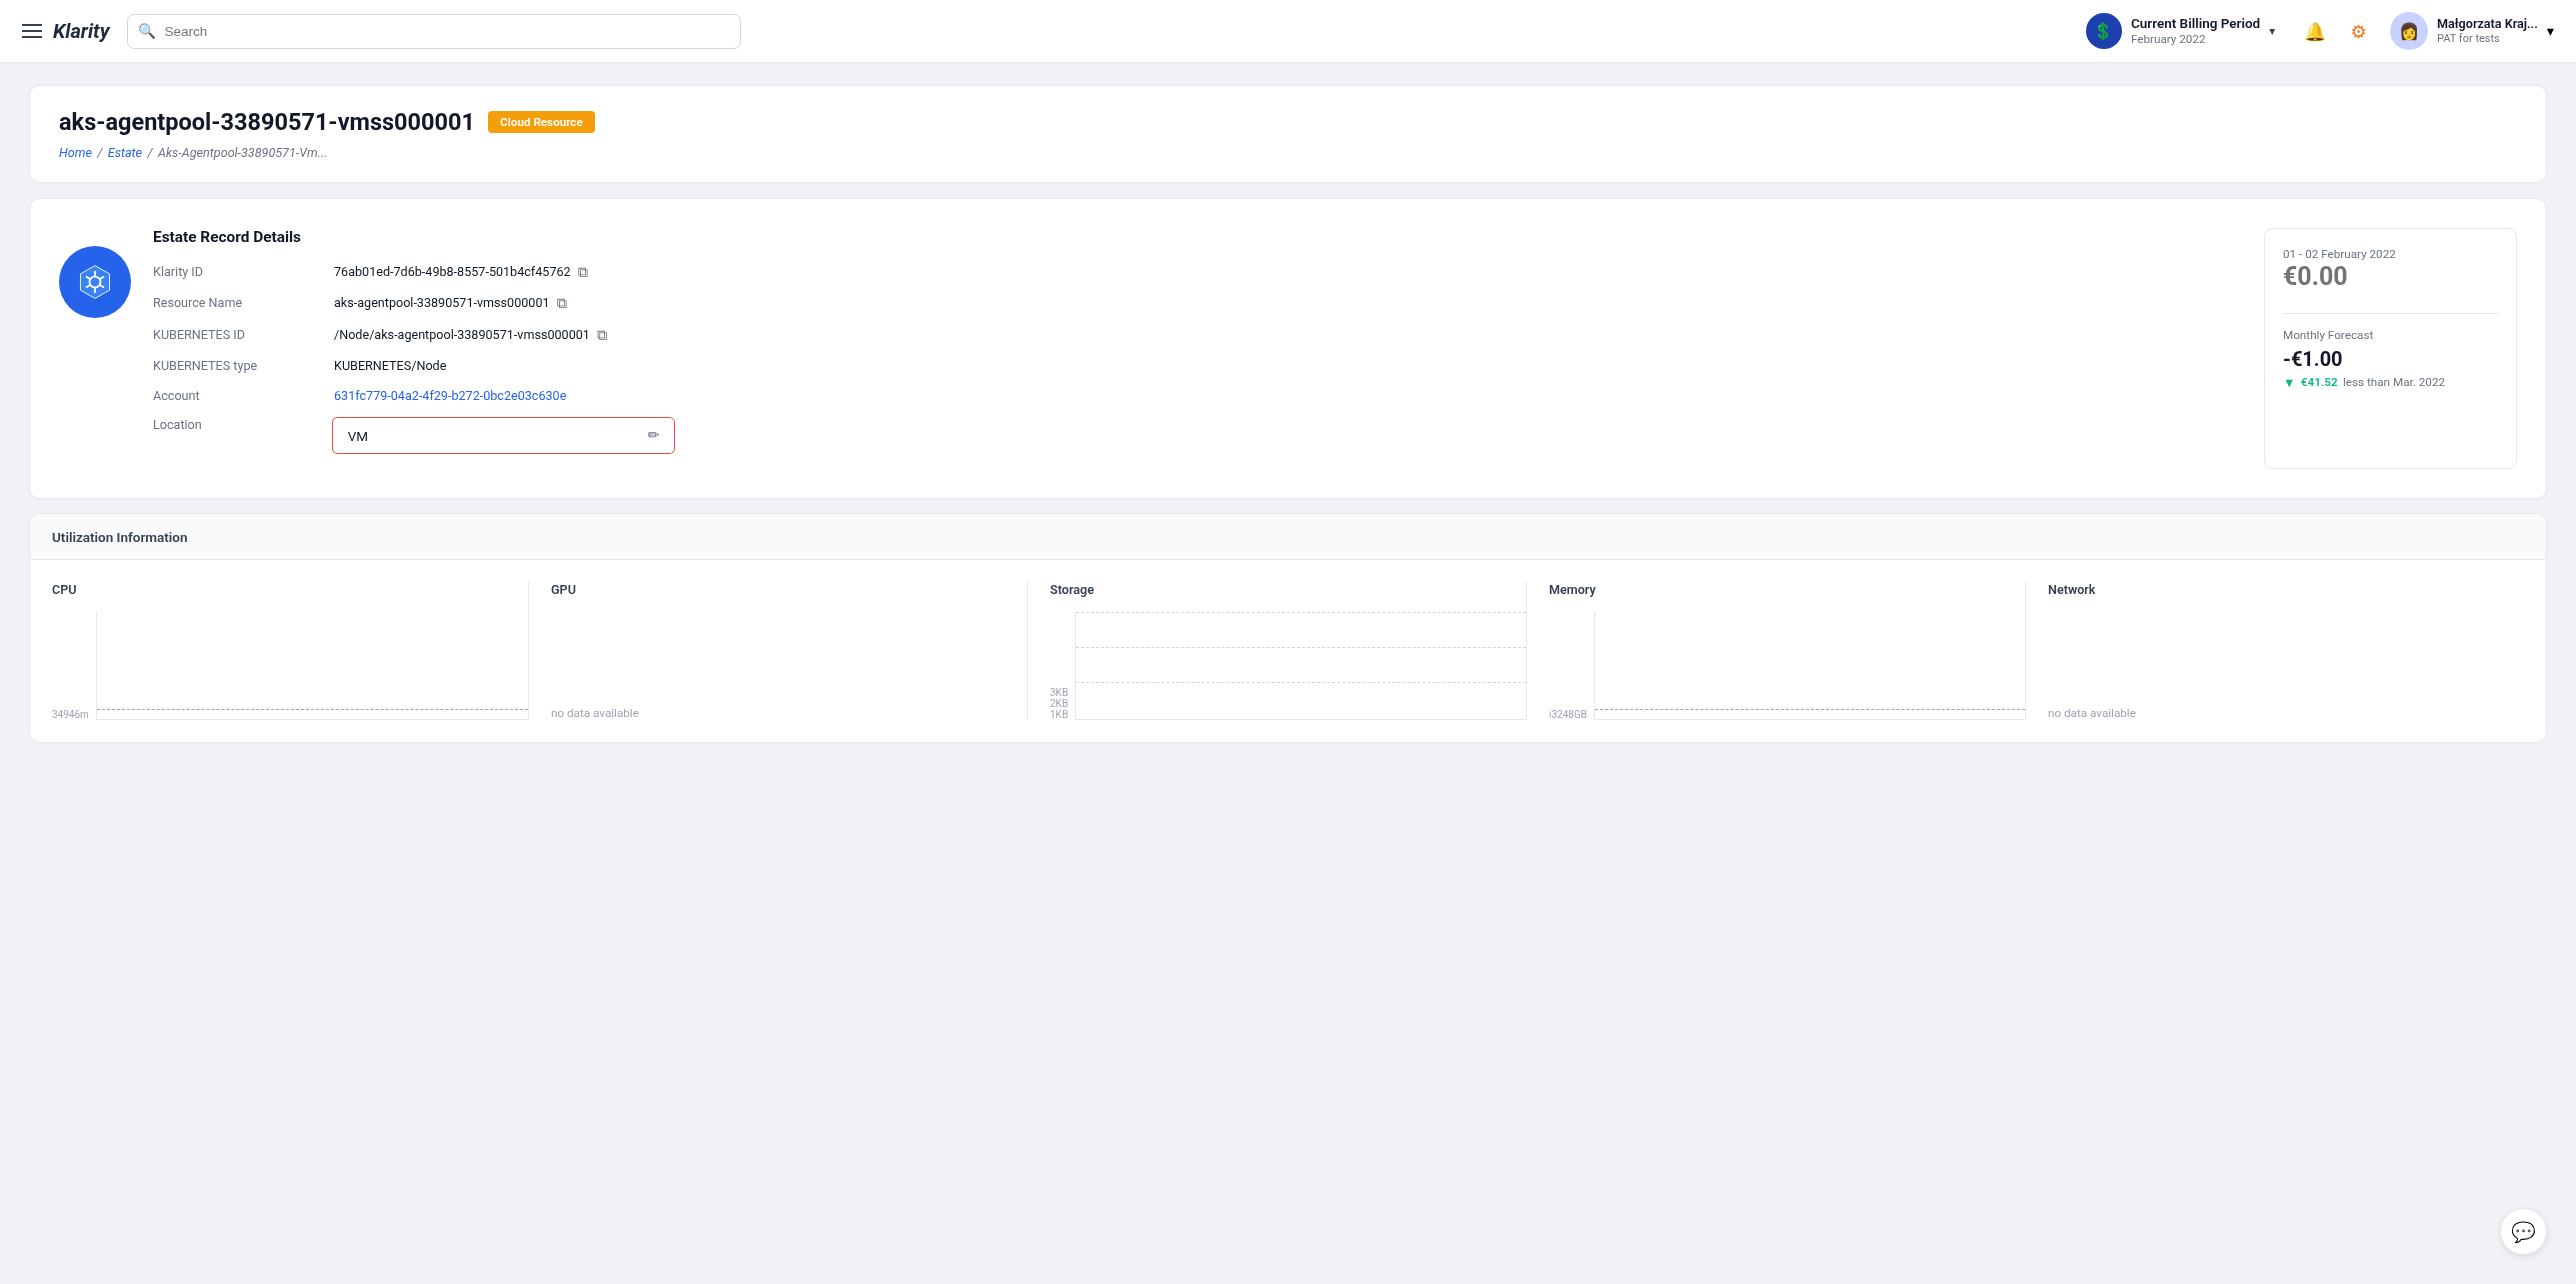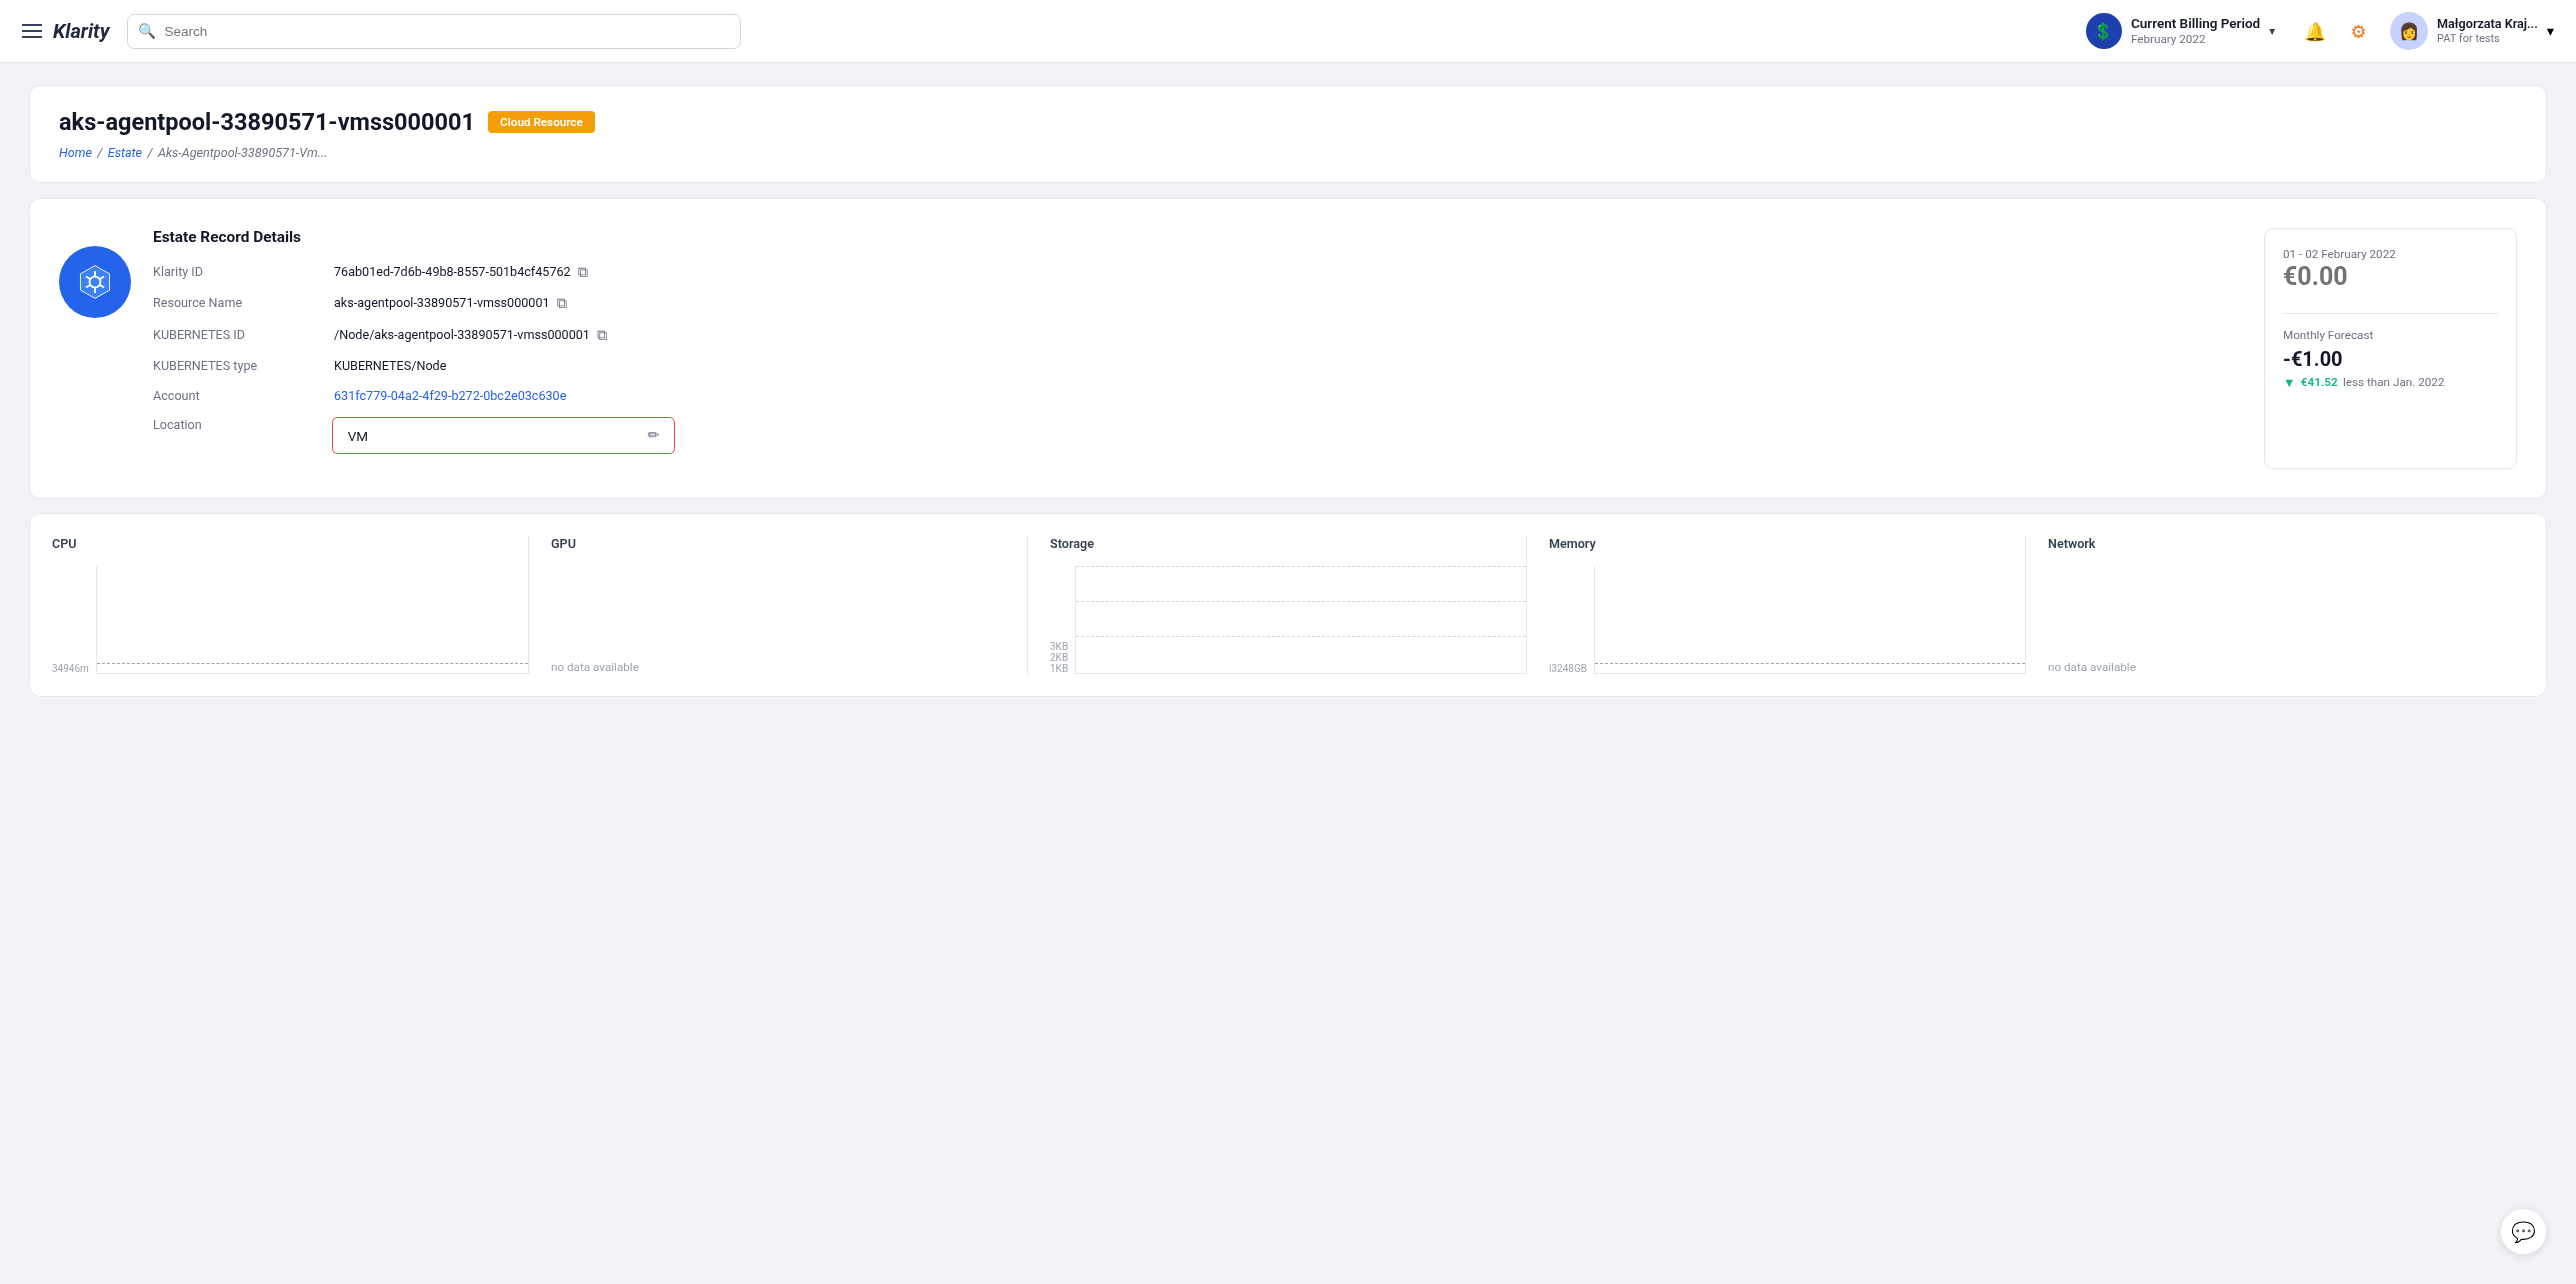--- a/index.html
+++ b/index.html
@@ -468,26 +468,27 @@
 
     <div class="billing-panel">
       <div class="billing-date">01 - 02 February 2022</div>
       <div class="billing-cost">€0.00</div>
       <hr class="billing-divider">
       <div class="monthly-forecast-label">Monthly Forecast</div>
       <div class="monthly-forecast-value">-€1.00</div>
       <div class="forecast-diff">
         <span class="forecast-arrow">▼</span>
         <span class="forecast-amount">€41.52</span>
-        <span class="forecast-desc">less than Jan. 2022</span>
+        <span class="forecast-desc">less than Mar. 2022</span>
       </div>
     </div>
   </div>
 
   <div class="utilization-card">
+    <div class="utilization-header">Utilization Information</div>
     <div class="utilization-charts">
 
       <div class="chart-section">
         <div class="chart-label">CPU</div>
         <div class="chart-area">
           <div class="chart-y-axis">
             <span>34946m</span>
             <span></span>
           </div>
           <div class="chart-plot">

